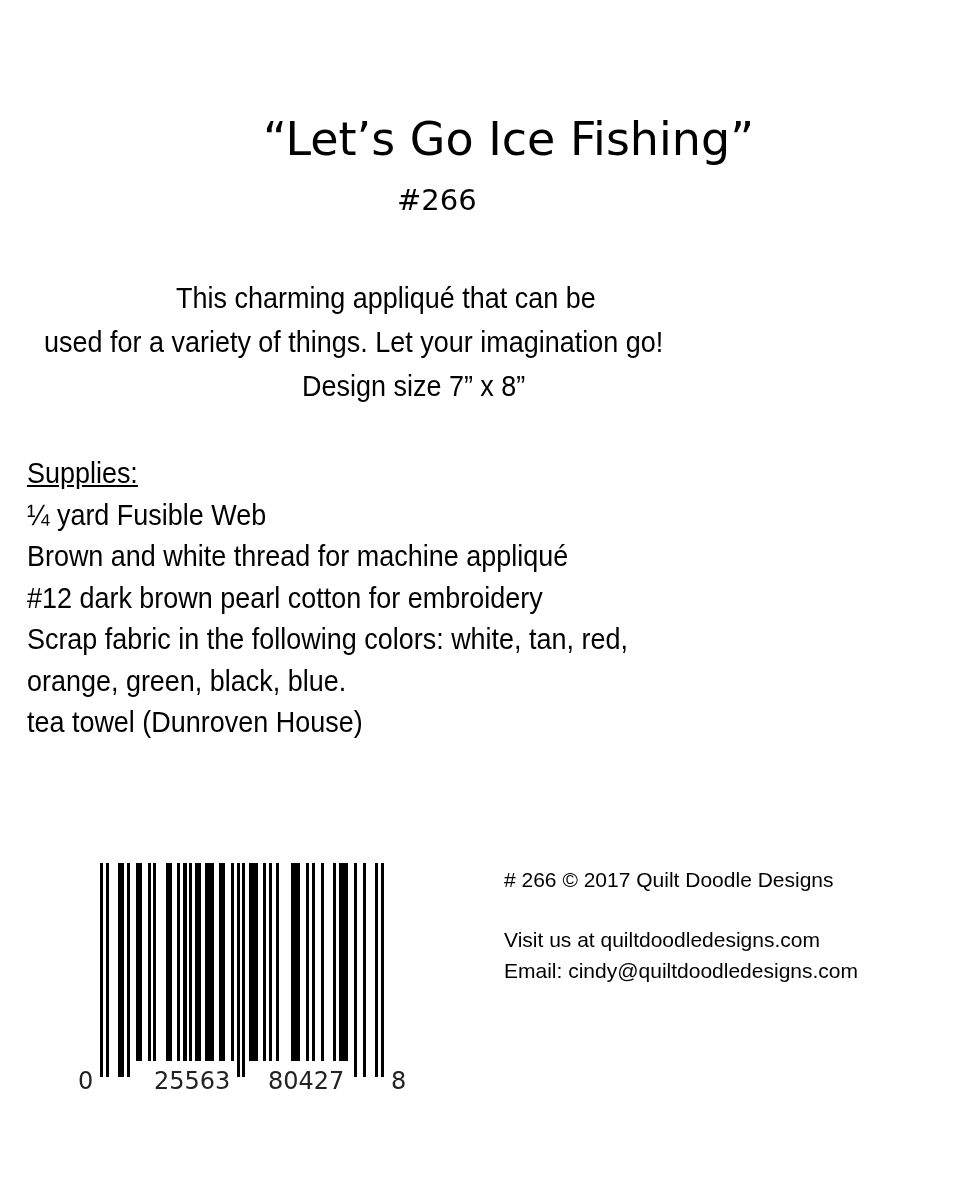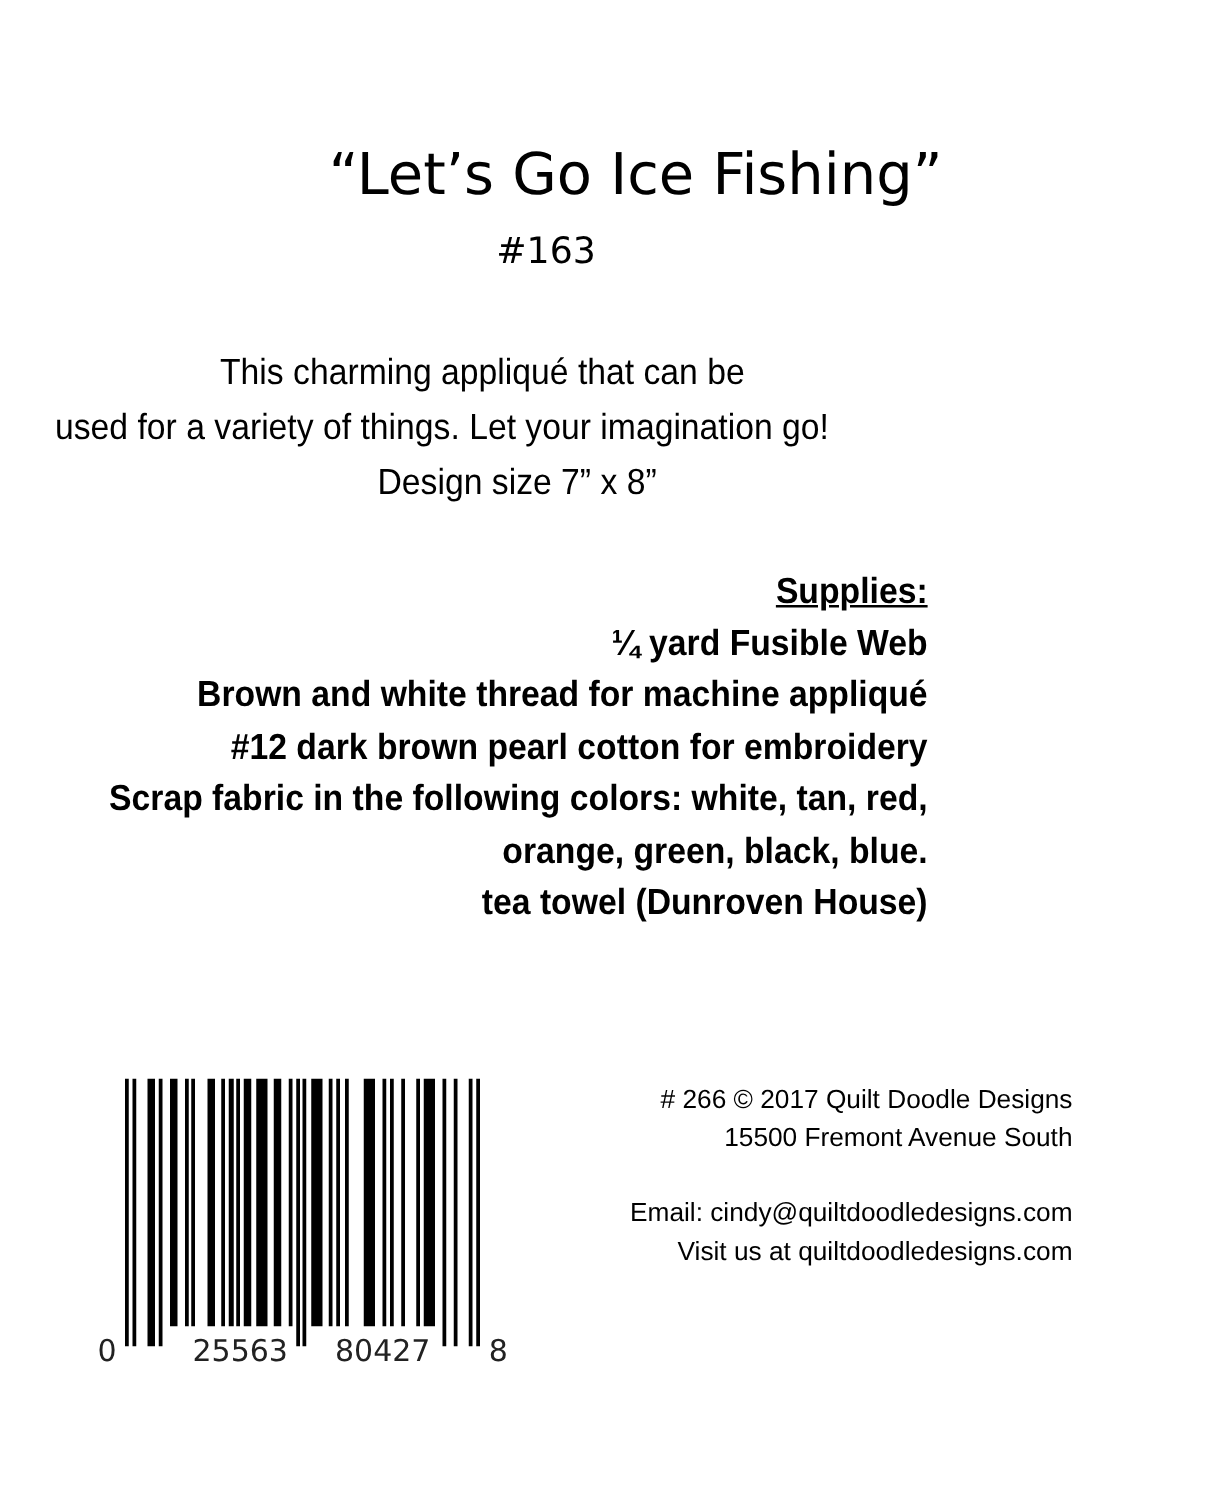--- a/index.html
+++ b/index.html
@@ -15,45 +15,45 @@
     font-family: "DejaVu Sans", sans-serif; font-size: 29px;
   }
   .desc {
     font-family: "Liberation Sans", sans-serif; font-size: 29px; line-height: 44px;
     transform: scaleX(0.93); transform-origin: left top;
   }
   .desc1 { left: 176px; top: 276px; }
   .desc2 { left: 44px; top: 320px; }
   .desc3 { left: 302px; top: 364px; }
   .supplies {
-    left: 0; width: 769px; top: 453px; text-align: right;
-    font-family: "Liberation Sans", sans-serif; font-size: 29px; line-height: 41.5px; font-weight: bold;
+    left: 0; width: 769px; top: 453px; text-align: left;
+    font-family: "Liberation Sans", sans-serif; font-size: 29px; line-height: 41.5px;
   }
   .supplies .line { display: block; transform: scaleX(0.93); }
   .supplies .heading { text-decoration: underline; }
   .info {
-    right: 111px; top: 864px; text-align: right;
+    right: 111px; top: 864px; text-align: left;
     font-family: "Liberation Sans", sans-serif; font-size: 21px; line-height: 31px;
   }
   .info .line { display: block; }
   .info .gap { height: 29px; }
   .barcode { left: 0; top: 0; width: 969px; height: 1200px; pointer-events: none; }
   .bar { position: absolute; background: #000; top: 863px; }
   .bar.short { height: 198px; }
   .bar.long { height: 214px; }
   .bc-digit {
     position: absolute; top: 1067px;
     font-family: "DejaVu Sans", sans-serif; font-size: 24px; color: #222;
   }
 </style>
 </head>
 <body>
 
 <div class="abs title">“Let’s Go Ice Fishing”</div>
-<div class="abs number">#163</div>
+<div class="abs number">#266</div>
 
 <div class="abs desc desc1">This charming appliqué that can be</div>
 <div class="abs desc desc2">used for a variety of things.  Let your imagination go!</div>
 <div class="abs desc desc3">Design size 7” x 8”</div>
 
 <div class="abs supplies">
   <span class="line"><span class="heading">Supplies:</span></span>
   <span class="line">¼ yard Fusible Web</span>
   <span class="line">Brown and white  thread for machine appliqué</span>
   <span class="line">#12 dark brown pearl cotton for embroidery</span>
@@ -95,17 +95,16 @@
     <div class="bar short" style="left: 333px; width: 3px;"></div>
     <div class="bar short" style="left: 339px; width: 9px;"></div>
     <div class="bar long" style="left: 354px; width: 3px;"></div>
     <div class="bar long" style="left: 363px; width: 3px;"></div>
     <div class="bar long" style="left: 375px; width: 3px;"></div>
     <div class="bar long" style="left: 381px; width: 3px;"></div>
   </div>
 
 <div class="abs info">
   <span class="line"># 266 © 2017 Quilt Doodle Designs</span>
-  <span class="line">15500 Fremont Avenue South</span>
   <span class="line gap"></span>
+  <span class="line">Visit us at quiltdoodledesigns.com</span>
   <span class="line">Email:  cindy@quiltdoodledesigns.com</span>
-  <span class="line">Visit us at quiltdoodledesigns.com</span>
 </div>
 
 </body></html>

